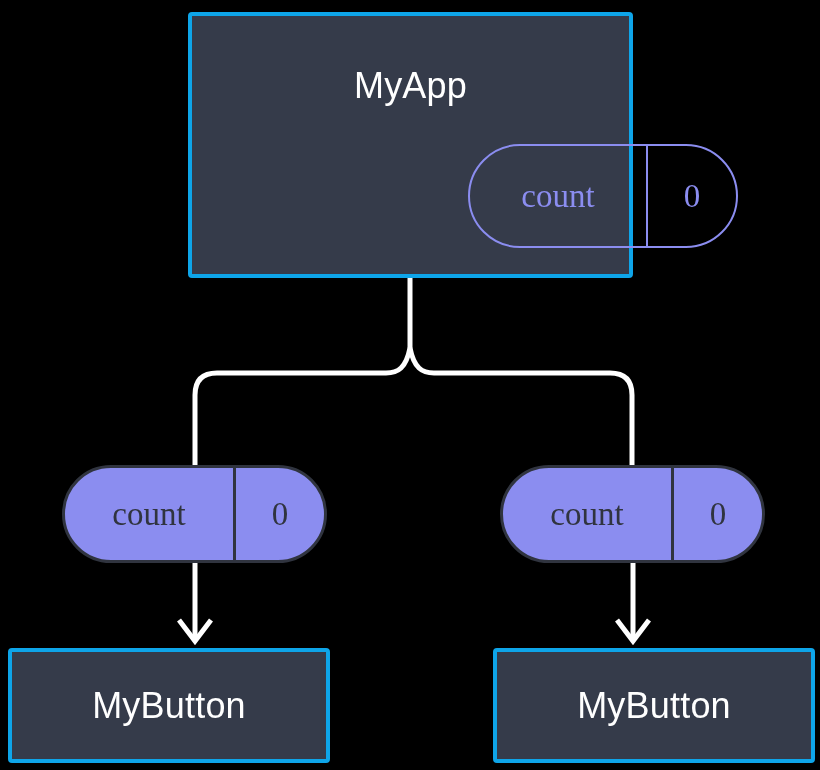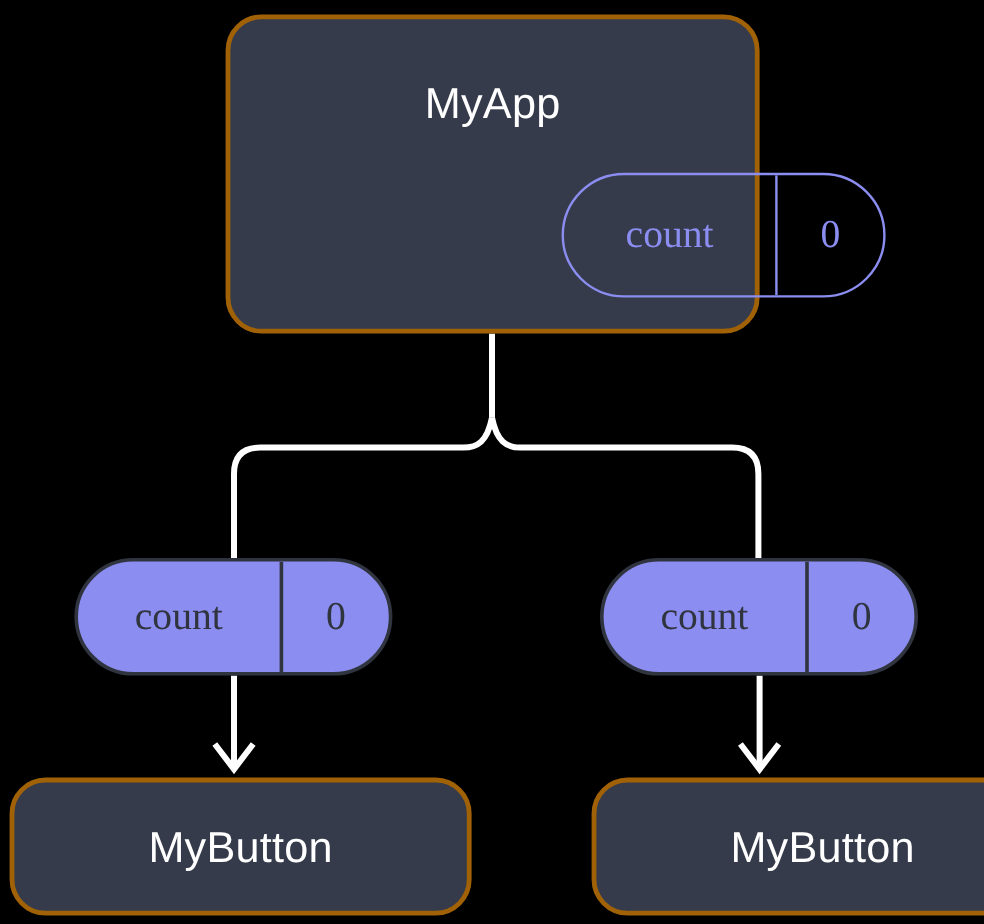--- a/index.html
+++ b/index.html
@@ -27,22 +27,22 @@
     width: 820px;
     height: 770px;
     pointer-events: none;
   }
 
   
   .node-box {
     position: absolute;
     box-sizing: border-box;
     background: #353b4a;
-    border: 4px solid #a16207;
-    border-radius: 30px;
+    border: 4px solid #0ea5e9;
+    border-radius: 4px;
     display: flex;
     flex-direction: column;
     align-items: center;
   }
   .node-title {
     color: #ffffff;
     font-size: 36px;
     line-height: 1;
     letter-spacing: 0.2px;
     white-space: nowrap;
@@ -52,21 +52,21 @@
     left: 188px;
     top: 12px;
     width: 445px;
     height: 266px;
     justify-content: flex-start;
   }
   #node-myapp .node-title {
     margin-top: 52px;
   }
   .node-mybutton {
-    width: 385px;
+    width: 322px;
     height: 115px;
     justify-content: center;
   }
   #node-mybutton-left  { left: 8px;   top: 648px; }
   #node-mybutton-right { left: 493px; top: 648px; }
 
   
   .pill {
     position: absolute;
     box-sizing: border-box;

